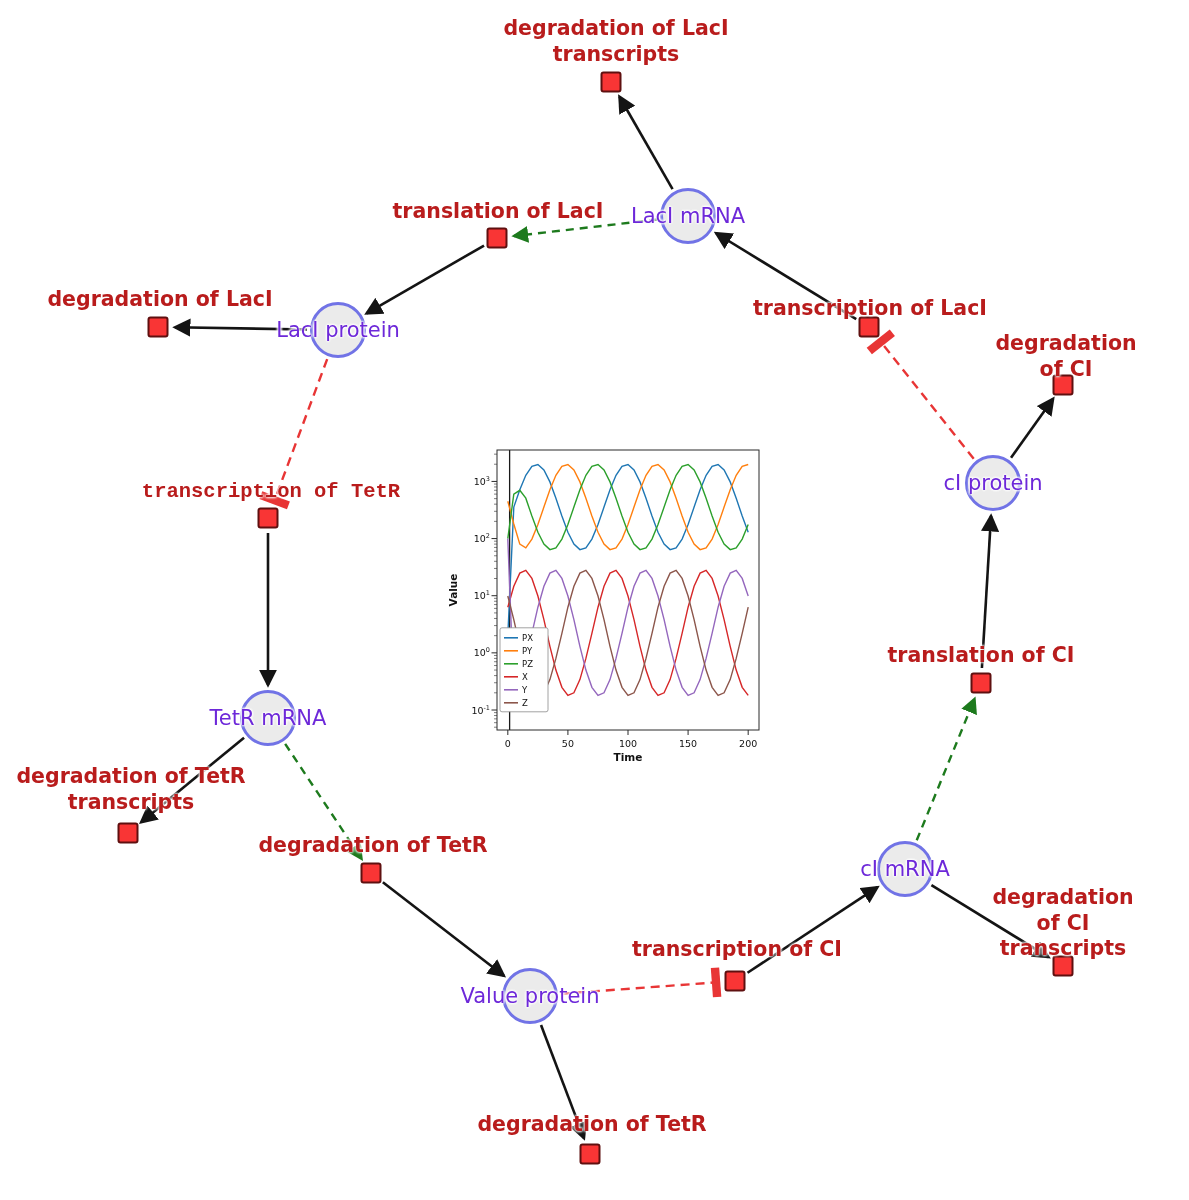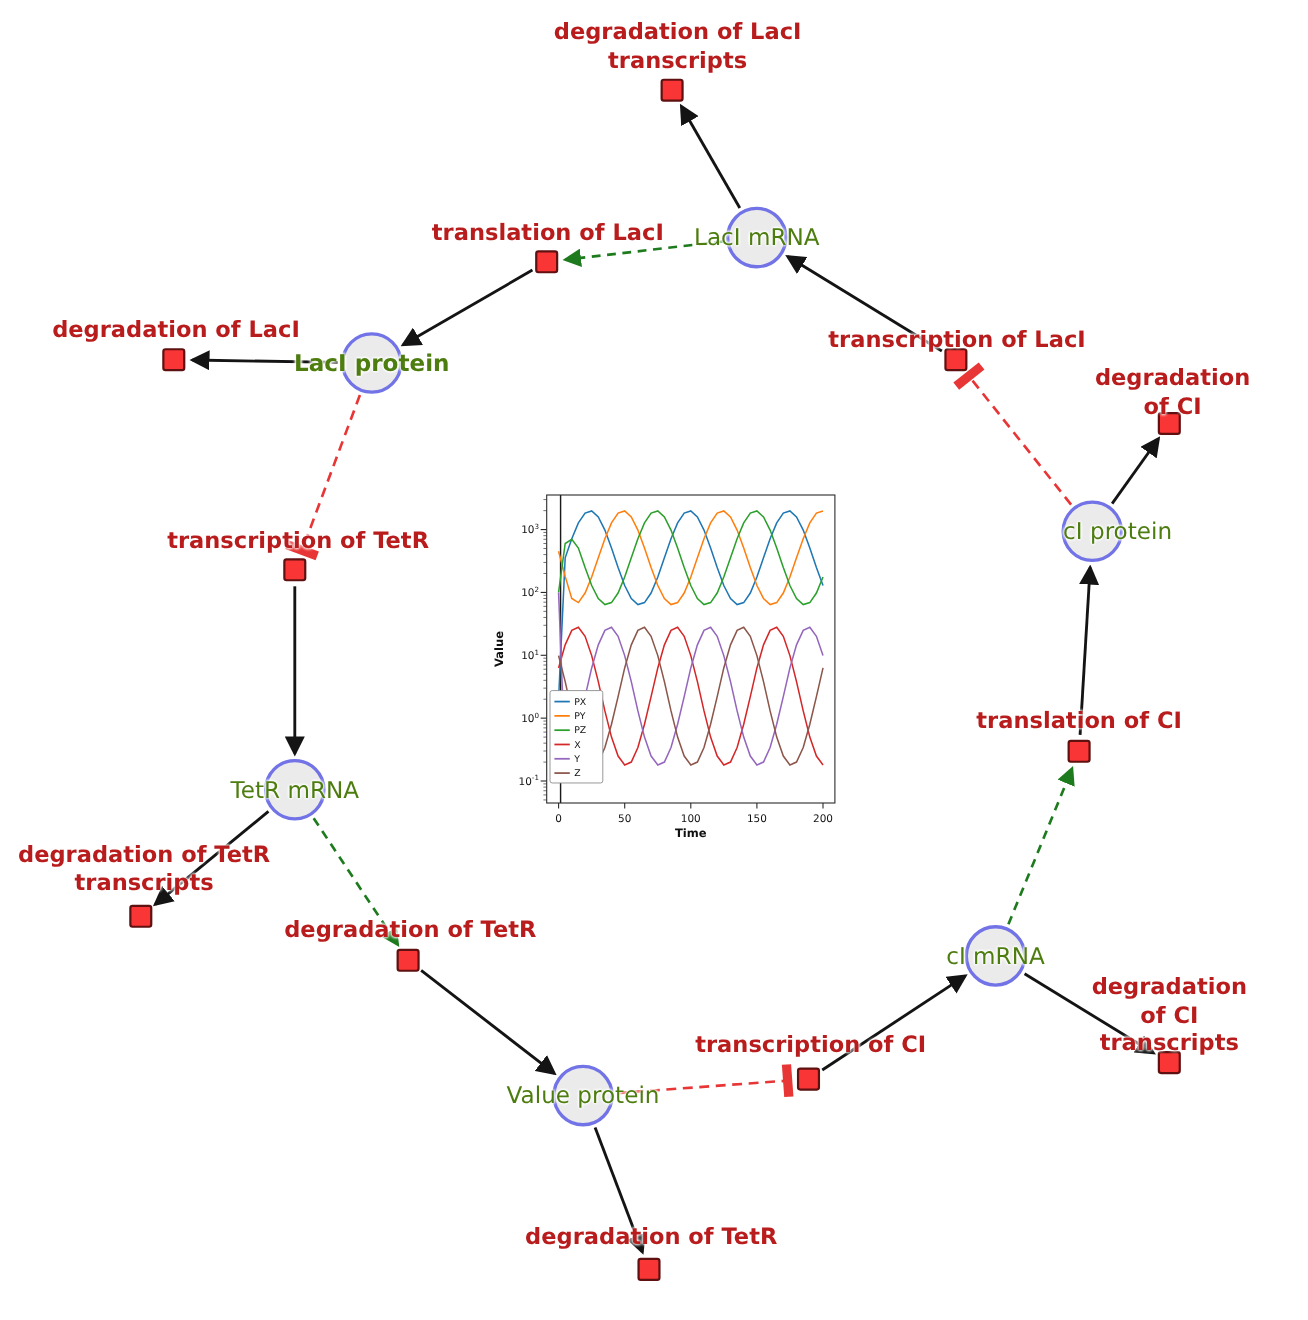--- a/index.html
+++ b/index.html
@@ -2,21 +2,21 @@
 <html><head>
 <meta charset="utf-8">
 <style>
   html,body{margin:0;padding:0;background:#fff;}
   #app{position:relative;width:1189px;height:1200px;background:#ffffff;overflow:hidden;
        font-family:"DejaVu Sans", sans-serif;}
   #edges-svg{position:absolute;left:0;top:0;z-index:1;}
   #nodes-layer{position:absolute;left:0;top:0;width:100%;height:100%;z-index:2;}
   .species-circle{position:absolute;width:50px;height:50px;border-radius:50%;
        background:#ebebeb;border:3.5px solid #7173e6;transform:translate(-50%,-50%);}
-  .species-label{position:absolute;transform:translate(-50%,-50%);font-size:21px;color:#4d7c0f;
+  .species-label{position:absolute;transform:translate(-50%,-50%);font-size:21px;color:#6d28d9;
        white-space:nowrap;z-index:3;
        text-shadow:0 0 3px #fff,0 0 3px #fff,0 0 3px #fff,0 0 3px #fff;}
   .rxn-square{position:absolute;width:17px;height:17px;background:#f93535;
        border:2.5px solid #5f1010;border-radius:3px;transform:translate(-50%,-50%);}
   .rxn-label{position:absolute;transform:translate(-50%,-50%);font-weight:bold;font-size:20.5px;
        color:#b91c1c;white-space:pre-line;text-align:center;line-height:1.25;z-index:3;
        text-shadow:0 0 3px #fff,0 0 3px #fff,0 0 3px #fff;}
   .edge-consumption,.edge-production{stroke:#141414;stroke-width:2.6;}
   .edge-modifier{stroke:#1d7a1d;stroke-width:2.4;stroke-dasharray:8 6;}
   .edge-inhibition{stroke:#e83535;stroke-width:2.4;stroke-dasharray:9 6;}
@@ -56,42 +56,42 @@
       <line x1="747.5259117591931" y1="972.7476346057081" x2="877.4429941297751" y2="887.1552038674423" class="edge-production" marker-end="url(#arrowB)"></line>
       <line x1="931.4186159634941" y1="885.2190237244236" x2="1048.5123718909872" y2="957.1056966672516" class="edge-consumption" marker-end="url(#arrowB)"></line>
       <line x1="916.7256021324313" y1="840.3031316232602" x2="974.5698310886668" y2="698.7369923356315" class="edge-modifier" marker-end="url(#arrowG)"></line>
       <line x1="981.8983843609192" y1="668.0269273180133" x2="991.0235544059777" y2="515.9407599003707" class="edge-production" marker-end="url(#arrowB)"></line>
       <line x1="1011.018384005292" y1="457.7742623925912" x2="1053.1189507067754" y2="398.8334690105145" class="edge-consumption" marker-end="url(#arrowB)"></line>
     </svg>
   <div id="nodes-layer">
       <div class="species-circle" style="left: 688px; top: 216px;"></div>
       <div class="species-label" style="left: 688px; top: 216px;">LacI mRNA</div>
       <div class="species-circle" style="left: 338px; top: 330px;"></div>
-      <div class="species-label" style="left: 338px; top: 330px; font-weight: bold;">LacI protein</div>
+      <div class="species-label" style="left: 338px; top: 330px;">LacI protein</div>
       <div class="species-circle" style="left: 268px; top: 718px;"></div>
       <div class="species-label" style="left: 268px; top: 718px;">TetR mRNA</div>
       <div class="species-circle" style="left: 530px; top: 996px;"></div>
       <div class="species-label" style="left: 530px; top: 996px;">Value protein</div>
       <div class="species-circle" style="left: 905px; top: 869px;"></div>
       <div class="species-label" style="left: 905px; top: 869px;">cI mRNA</div>
       <div class="species-circle" style="left: 993px; top: 483px;"></div>
-      <div class="species-label" style="left: 993px; top: 483px; margin-left: 23px;">cI protein</div>
+      <div class="species-label" style="left: 993px; top: 483px;">cI protein</div>
       <div class="rxn-square" style="left: 611px; top: 82px;"></div>
       <div class="rxn-label" style="left: 616px; top: 42px;">degradation of LacI
 transcripts</div>
       <div class="rxn-square" style="left: 497px; top: 238px;"></div>
       <div class="rxn-label" style="left: 498px; top: 212px;">translation of LacI</div>
       <div class="rxn-square" style="left: 869px; top: 327px;"></div>
       <div class="rxn-label" style="left: 870px; top: 297px; margin-top: 12px;">transcription of LacI</div>
       <div class="rxn-square" style="left: 158px; top: 327px;"></div>
       <div class="rxn-label" style="left: 160px; top: 300px;">degradation of LacI</div>
       <div class="rxn-square" style="left: 1063px; top: 385px;"></div>
       <div class="rxn-label" style="left: 1066px; top: 357px;">degradation of CI</div>
       <div class="rxn-square" style="left: 268px; top: 518px;"></div>
-      <div class="rxn-label" style="left: 271px; top: 492px;">transcription of TetR</div>
+      <div class="rxn-label" style="left: 271px; top: 492px; font-family: Liberation Mono, monospace;">transcription of TetR</div>
       <div class="rxn-square" style="left: 981px; top: 683px;"></div>
       <div class="rxn-label" style="left: 981px; top: 656px; text-align: center;">translation of CI</div>
       <div class="rxn-square" style="left: 128px; top: 833px;"></div>
       <div class="rxn-label" style="left: 131px; top: 790px;">degradation of TetR
 transcripts</div>
       <div class="rxn-square" style="left: 371px; top: 873px;"></div>
       <div class="rxn-label" style="left: 373px; top: 846px;">degradation of TetR</div>
       <div class="rxn-square" style="left: 1063px; top: 966px;"></div>
       <div class="rxn-label" style="left: 1063px; top: 923px;">degradation of CI
 transcripts</div>

